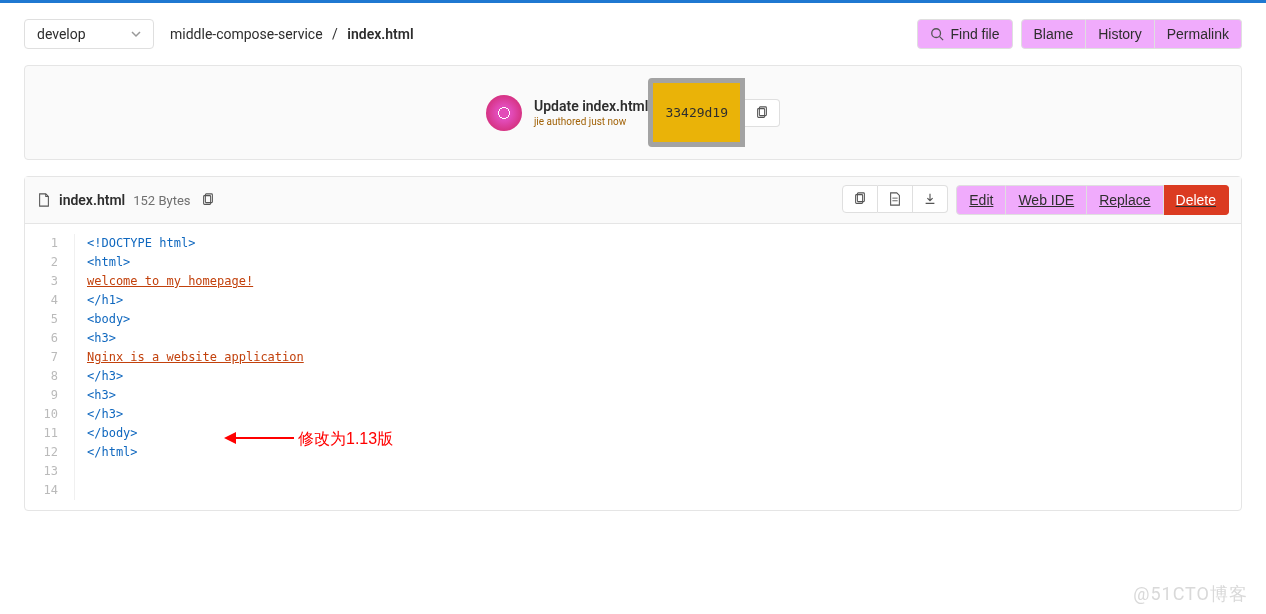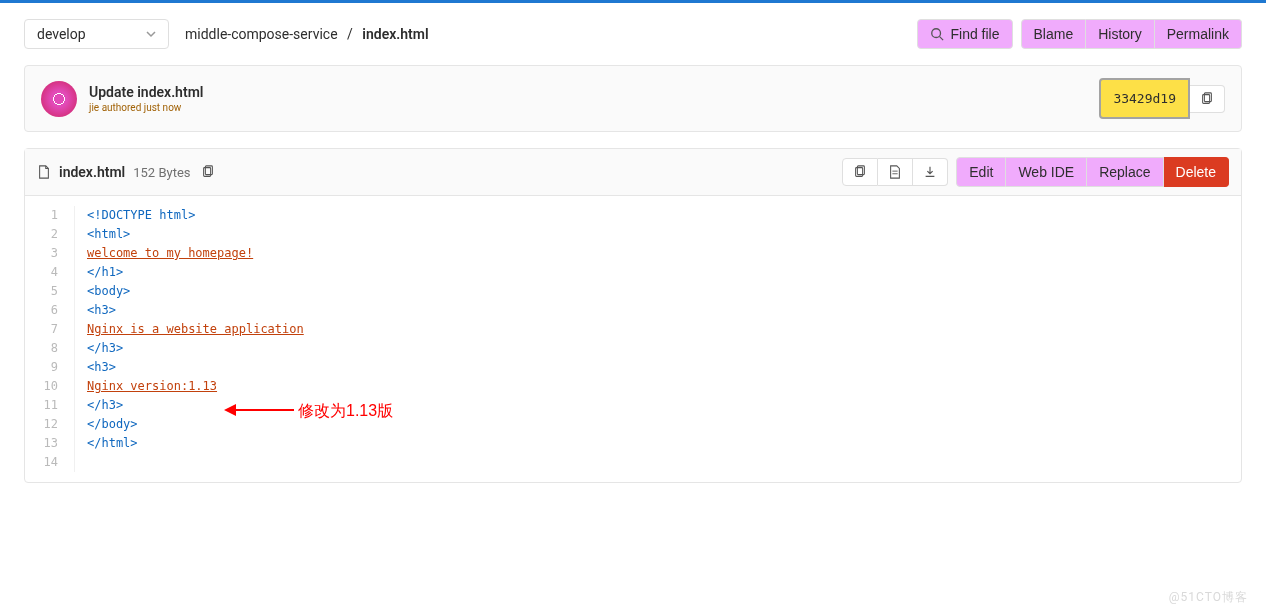--- a/index.html
+++ b/index.html
@@ -1,66 +1,66 @@
 <!DOCTYPE html>
 <html><head>
   <meta charset="utf-8">
   <style>
     * { margin: 0; padding: 0; box-sizing: border-box; }
     body { font-family: -apple-system, BlinkMacSystemFont, "Segoe UI", Roboto, sans-serif; font-size: 14px; color: #2e2e2e; background: #fff; }
     .top-bar { height: 3px; background: #1f78d1; }
     .container { padding: 16px 24px; }
     .header-row { display: flex; align-items: center; justify-content: space-between; margin-bottom: 16px; }
     .header-left { display: flex; align-items: center; gap: 16px; }
-    .branch-select { display: flex; align-items: center; justify-content: space-between; border: 1px solid #dfdfdf; border-radius: 4px; padding: 6px 12px; width: 145px; background: #fff; cursor: pointer; color: #2e2e2e; }
+    .branch-select { display: flex; align-items: center; justify-content: space-between; border: 1px solid #dfdfdf; border-radius: 4px; padding: 6px 12px; width: 130px; background: #fff; cursor: pointer; color: #2e2e2e; }
     .breadcrumb { color: #2e2e2e; }
     .breadcrumb .sep { margin: 0 6px; color: #2e2e2e; }
     .breadcrumb .current { font-weight: 600; }
     .header-right { display: flex; gap: 0; }
     .btn { border: 1px solid #dfdfdf; background: #f0abfc; padding: 6px 12px; cursor: pointer; font-size: 14px; color: #2e2e2e; display: inline-flex; align-items: center; gap: 6px; }
     .btn-find { border-radius: 4px; margin-right: 8px; }
     .btn-group { display: flex; }
     .btn-group .btn:first-child { border-radius: 4px 0 0 4px; }
     .btn-group .btn:not(:first-child) { border-left: none; }
     .btn-group .btn:last-child { border-radius: 0 4px 4px 0; }
-    .commit-box { display: flex; align-items: center; justify-content: space-between; border: 1px solid #e5e5e5; border-radius: 4px; padding: 12px 16px; margin-bottom: 16px; background: #fafafa; }
+    .commit-box { display: flex; align-items: center; justify-content: center; border: 1px solid #e5e5e5; border-radius: 4px; padding: 12px 16px; margin-bottom: 16px; background: #fafafa; }
     .commit-left { display: flex; align-items: center; gap: 12px; }
     .avatar { width: 36px; height: 36px; border-radius: 50%; background: radial-gradient(circle, #e24bb8 30%, #d63384 70%); display: flex; align-items: center; justify-content: center; position: relative; }
     .avatar::before { content: ""; position: absolute; width: 24px; height: 24px; background: radial-gradient(circle at 50% 50%, transparent 30%, #fff 30%, #fff 35%, transparent 35%); border-radius: 50%; }
     .commit-title { font-weight: 600; margin-bottom: 2px; }
     .commit-meta { color: #a16207; font-size: 10px; }
     .commit-right { display: flex; align-items: center; gap: 0; }
-    .commit-sha { border: 2px solid #a3a3a3; padding: 11px 12px; font-family: Menlo, Monaco, Consolas, monospace; font-size: 13px; border-radius: 4px 0 0 4px; background: #fde047; }
+    .commit-sha { border: 5px solid #a3a3a3; padding: 22px 12px; font-family: Menlo, Monaco, Consolas, monospace; font-size: 13px; border-radius: 4px 0 0 4px; background: #eab308; }
     .commit-copy { border: 1px solid #dfdfdf; border-left: none; padding: 6px 10px; border-radius: 0 4px 4px 0; background: #fff; cursor: pointer; color: #555; }
     .file-box { border: 1px solid #e5e5e5; border-radius: 4px; }
     .file-header { display: flex; align-items: center; justify-content: space-between; padding: 8px 12px; border-bottom: 1px solid #e5e5e5; background: #fafafa; }
     .file-header-left { display: flex; align-items: center; gap: 8px; }
     .file-name { font-weight: 600; }
     .file-size { color: #707070; font-size: 13px; }
-    .file-header-right { display: flex; align-items: center; }
+    .file-header-right { display: flex; align-items: flex-start; text-decoration: underline; }
     .icon-btn { border: 1px solid #dfdfdf; background: #fff; padding: 6px 10px; cursor: pointer; color: #555; display: inline-flex; align-items: center; justify-content: center; font-size: 14px; }
     .icon-group { display: flex; margin-right: 8px; }
     .icon-group .icon-btn:first-child { border-radius: 4px 0 0 4px; }
     .icon-group .icon-btn:not(:first-child) { border-left: none; }
     .icon-group .icon-btn:last-child { border-radius: 0 4px 4px 0; }
     .action-group { display: flex; }
     .action-group .btn:first-child { border-radius: 4px 0 0 4px; }
     .action-group .btn:not(:first-child) { border-left: none; }
     .action-group .btn:last-child { border-radius: 0 4px 4px 0; }
     .btn-danger { background: #db3b21; color: #ffffff; border-color: #db3b21; }
     .code-area { display: flex; font-family: Menlo, Monaco, Consolas, monospace; font-size: 12px; line-height: 19px; padding: 10px 0; position: relative; }
     .line-numbers { text-align: right; color: #bababa; padding: 0 12px; border-right: 1px solid #f0f0f0; user-select: none; min-width: 50px; }
     .line-numbers div { padding: 0 4px; }
     .code-lines { padding: 0 12px; flex: 1; position: relative; }
     .code-lines div { white-space: pre; color: #1068bf; }
     .code-lines .plain { color: #c2410c; text-decoration: underline; }
     .annotation { position: absolute; display: flex; align-items: center; left: 149px; top: 194px; }
     .arrow-svg { width: 70px; height: 20px; }
     .annotation-text { color: #ff0000; font-size: 16px; font-family: "Microsoft YaHei", sans-serif; margin-left: 4px; }
-    .watermark { position: fixed; bottom: 8px; right: 18px; color: #d9d9d9; font-size: 12px; letter-spacing: 1px; }
+    .watermark { position: fixed; bottom: 8px; right: 18px; color: #d9d9d9; font-size: 18px; letter-spacing: 1px; }
     .chevron-down { width: 10px; height: 10px; display: inline-block; }
     svg { display: block; }
   </style>
 </head>
 <body>
 
 <div class="top-bar"></div>
 
 <div class="container">
   <div class="header-row">
@@ -211,21 +211,20 @@
       <div class="code-lines" id="code-lines">
         <div>&lt;!DOCTYPE html&gt;</div>
           <div>&lt;html&gt;</div>
           <div class="plain">welcome to my homepage!</div>
           <div>&lt;/h1&gt;</div>
           <div>&lt;body&gt;</div>
           <div>&lt;h3&gt;</div>
           <div class="plain">Nginx is a website application</div>
           <div>&lt;/h3&gt;</div>
           <div>&lt;h3&gt;</div>
-          <div class="plain">Nginx version:1.13</div>
           <div>&lt;/h3&gt;</div>
           <div>&lt;/body&gt;</div>
           <div>&lt;/html&gt;</div>
           <div class="annotation">
           <svg class="arrow-svg" viewBox="0 0 70 20">
             <line x1="70" y1="10" x2="8" y2="10" stroke="#ff0000" stroke-width="2"></line>
             <polygon points="0,10 12,4 12,16" fill="#ff0000"></polygon>
           </svg>
           <span class="annotation-text">修改为1.13版</span>
         </div>

